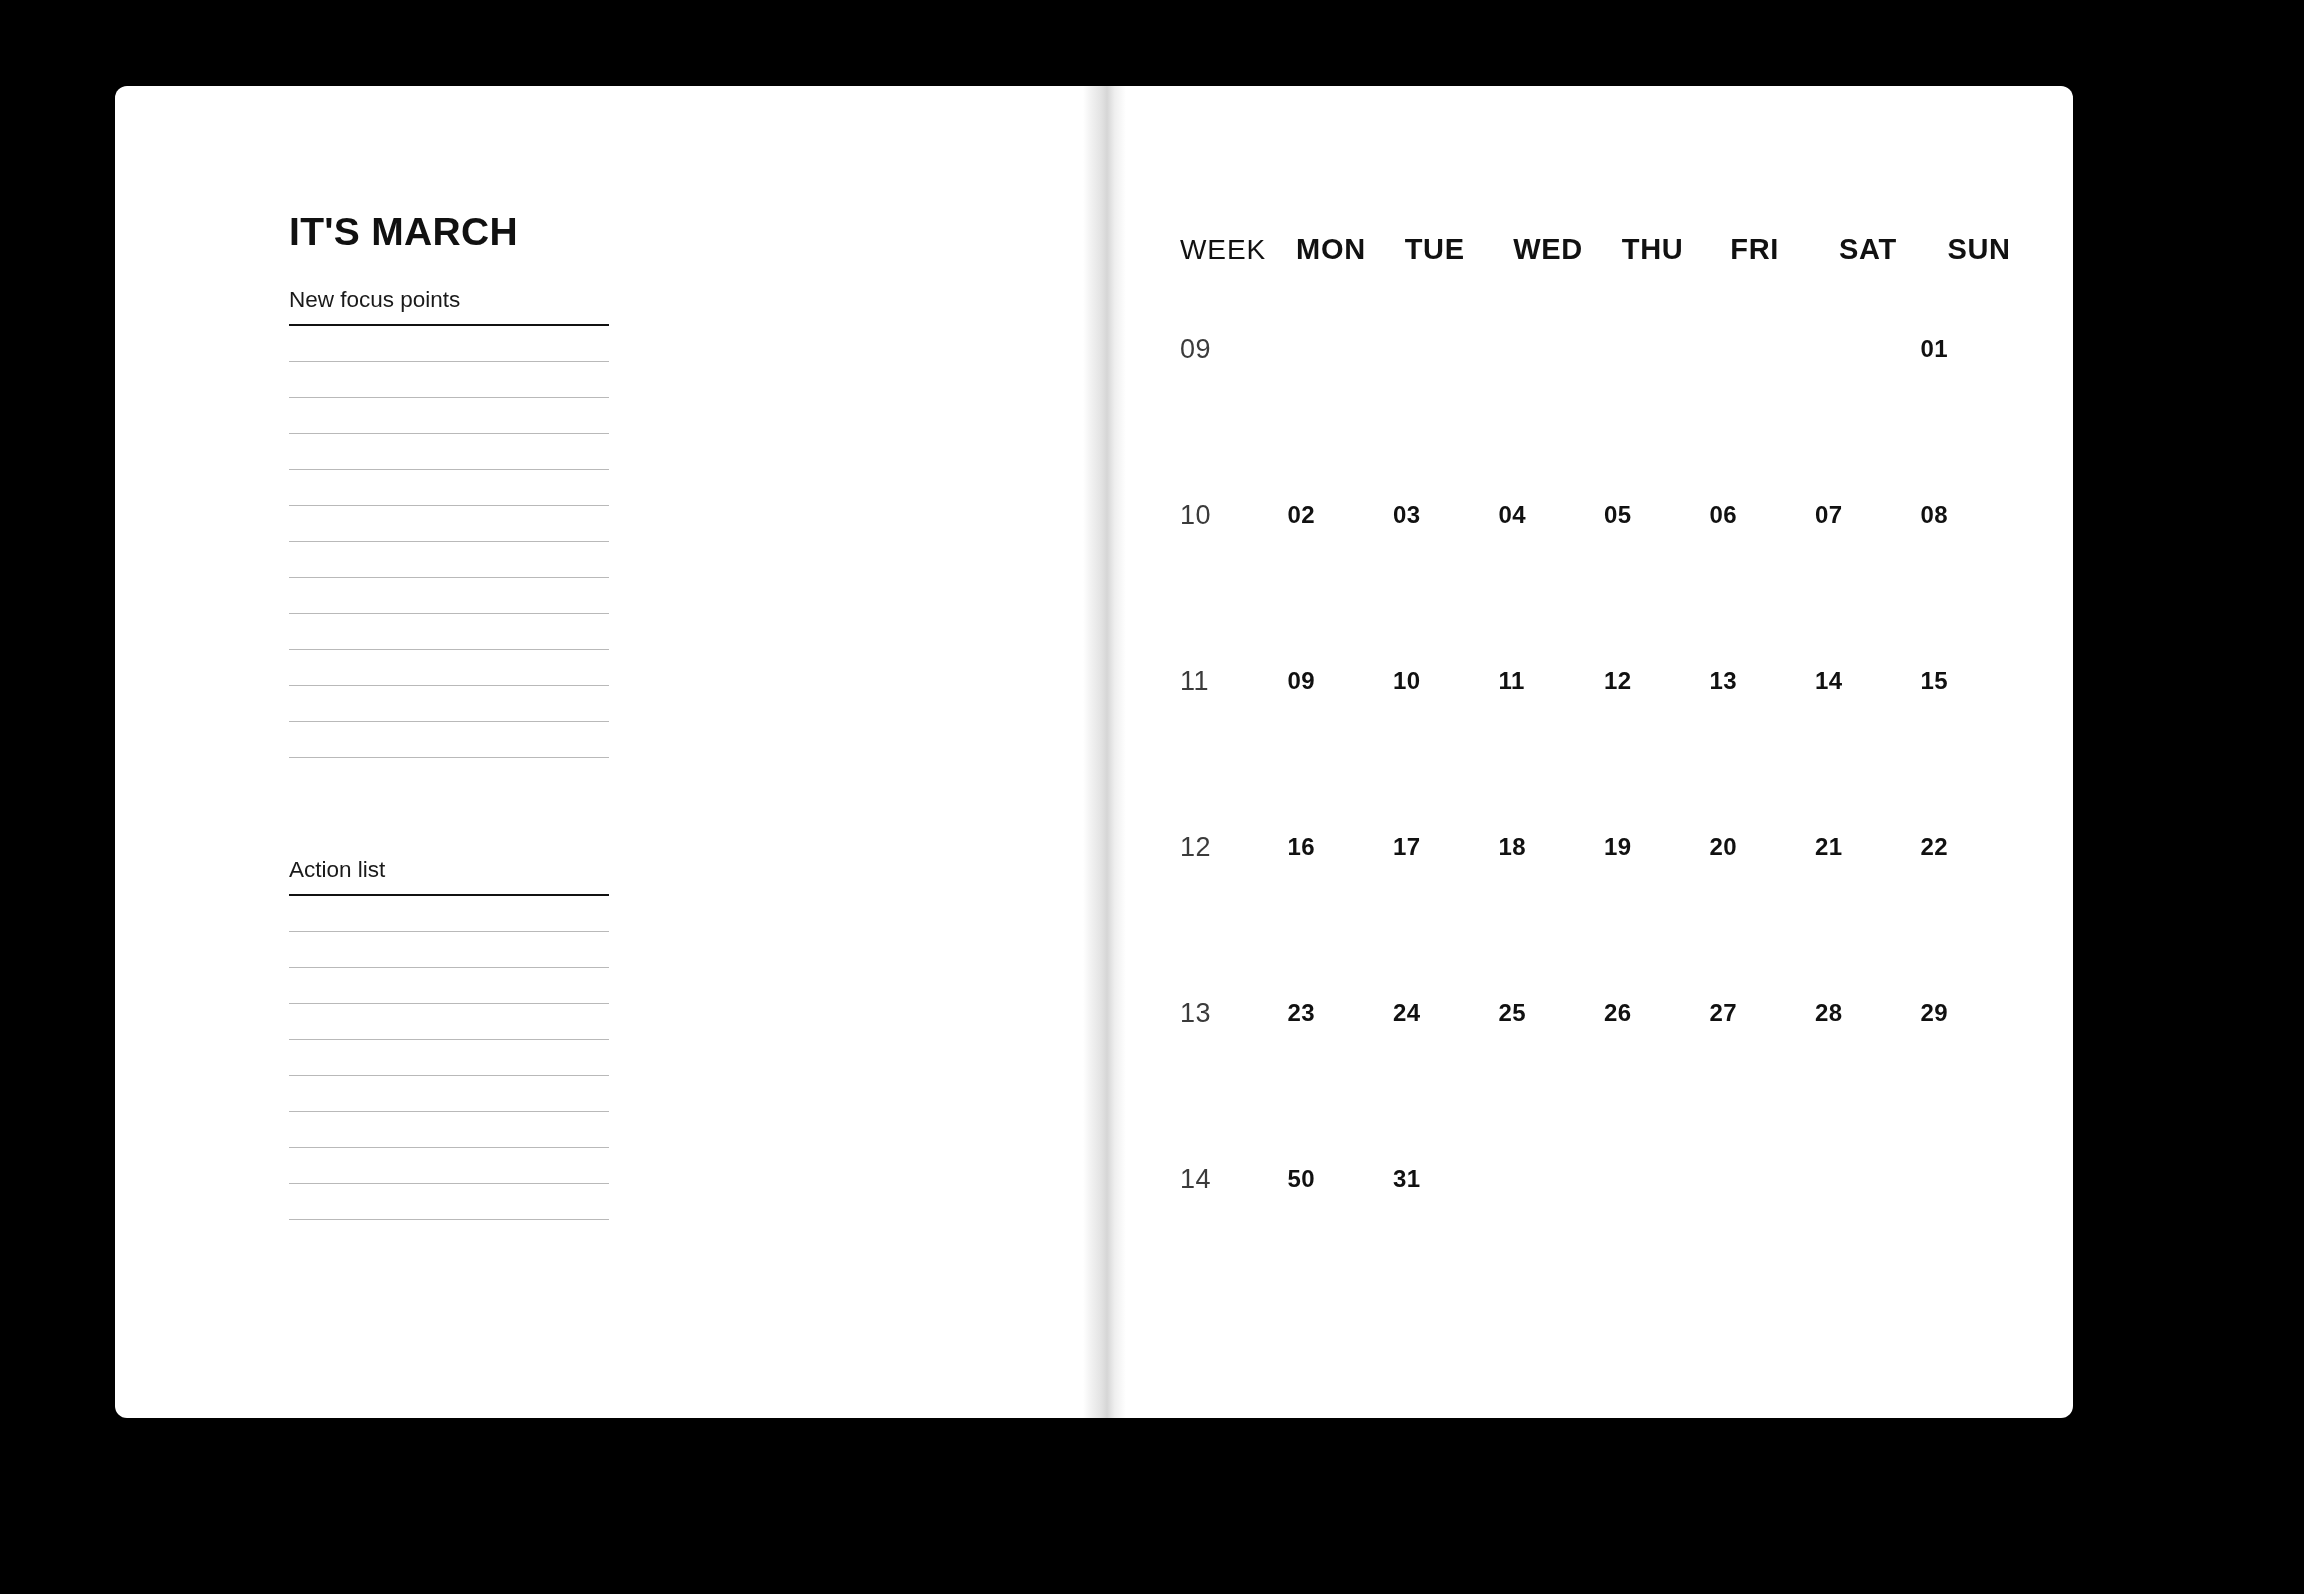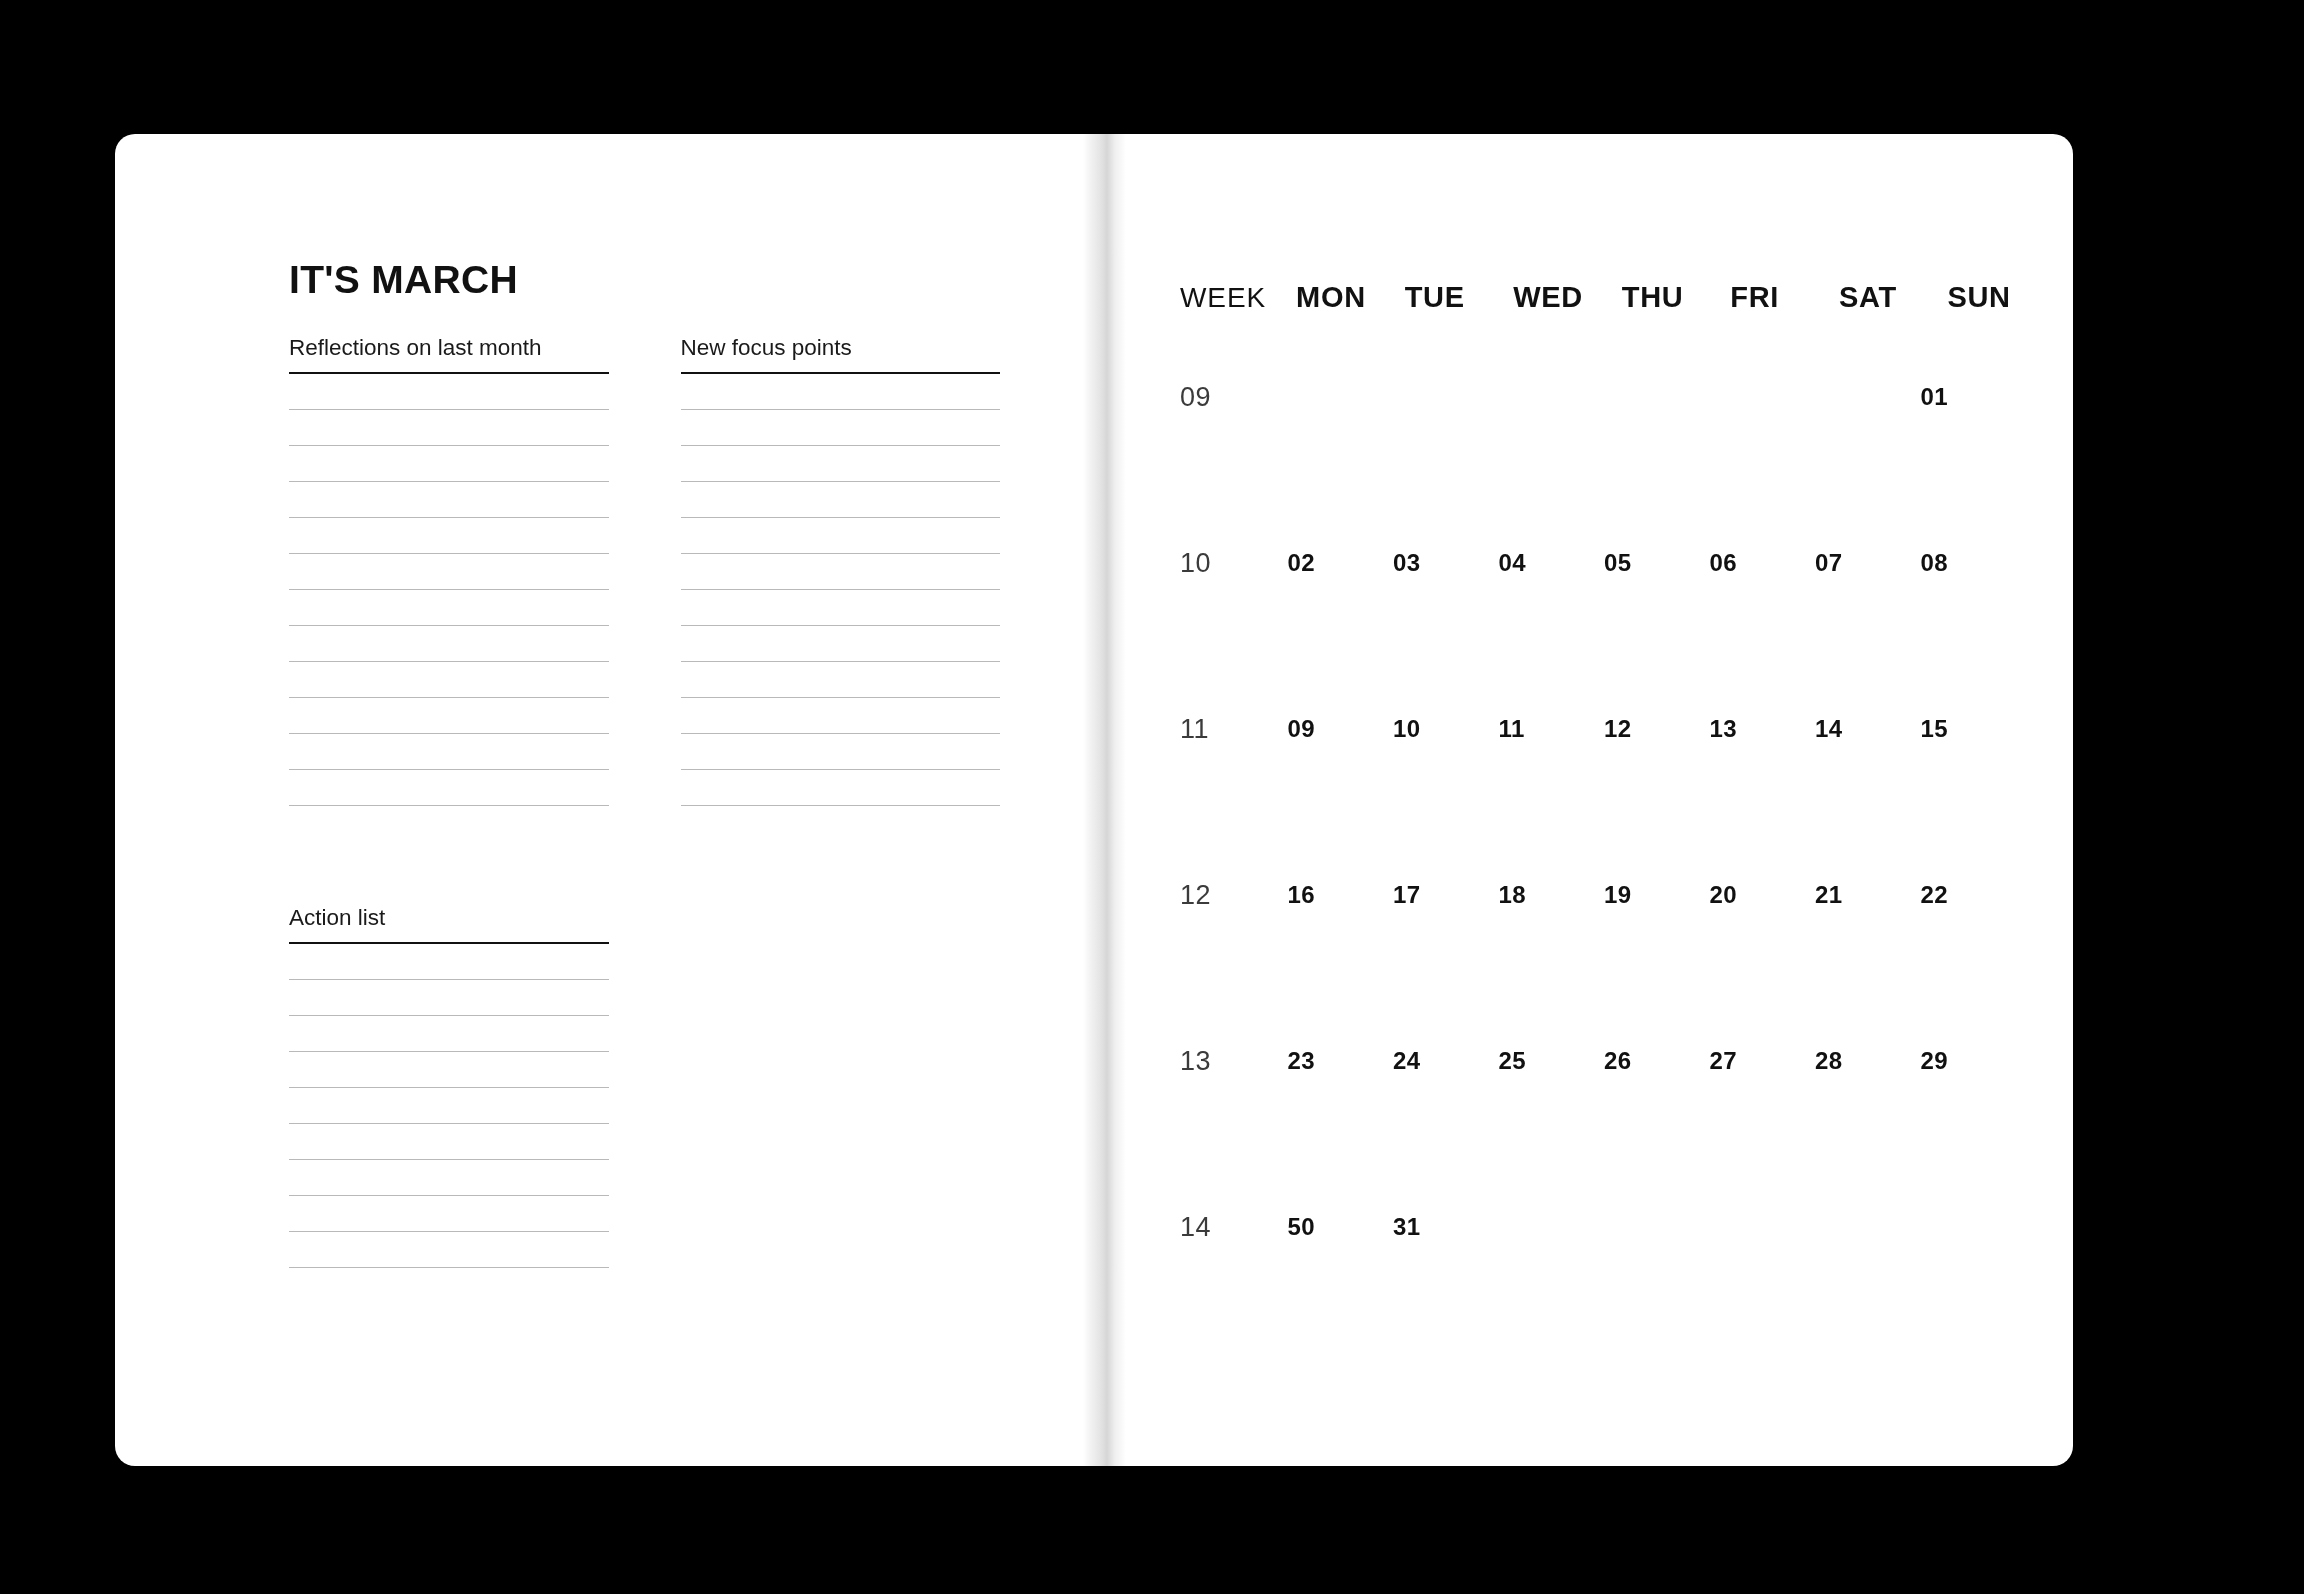--- a/index.html
+++ b/index.html
@@ -12,24 +12,23 @@
     font-family: "Liberation Sans", sans-serif;
   }
 
   #planner-spread {
     position: absolute;
     left: 115px;
     top: 86px;
     width: 1958px;
     height: 1332px;
     background: #ffffff;
-    border-radius: 20px;
+    border-radius: 12px;
     display: flex;
     box-shadow: 0 0 0 0 rgba(0,0,0,0);
-    margin-top: 48px;
   }
 
   
   .page-left {
     position: relative;
     width: 968px;
     height: 100%;
     box-sizing: border-box;
     padding: 83px 0 0 0;
     background: #ffffff;
@@ -156,37 +155,20 @@
 </head>
 <body>
 
 <div id="planner-spread">
 
   <div class="page-left">
 
     <div class="page-title">IT'S MARCH</div>
 
     <div class="columns">
-      <div class="col">
-        <div class="col-label">Reflections on last month</div>
-        <div class="lines">
-          <div class="line"></div>
-          <div class="line"></div>
-          <div class="line"></div>
-          <div class="line"></div>
-          <div class="line"></div>
-          <div class="line"></div>
-          <div class="line"></div>
-          <div class="line"></div>
-          <div class="line"></div>
-          <div class="line"></div>
-          <div class="line"></div>
-          <div class="line"></div>
-        </div>
-      </div>
 
       <div class="col">
         <div class="col-label">New focus points</div>
         <div class="lines">
           <div class="line"></div>
           <div class="line"></div>
           <div class="line"></div>
           <div class="line"></div>
           <div class="line"></div>
           <div class="line"></div>

